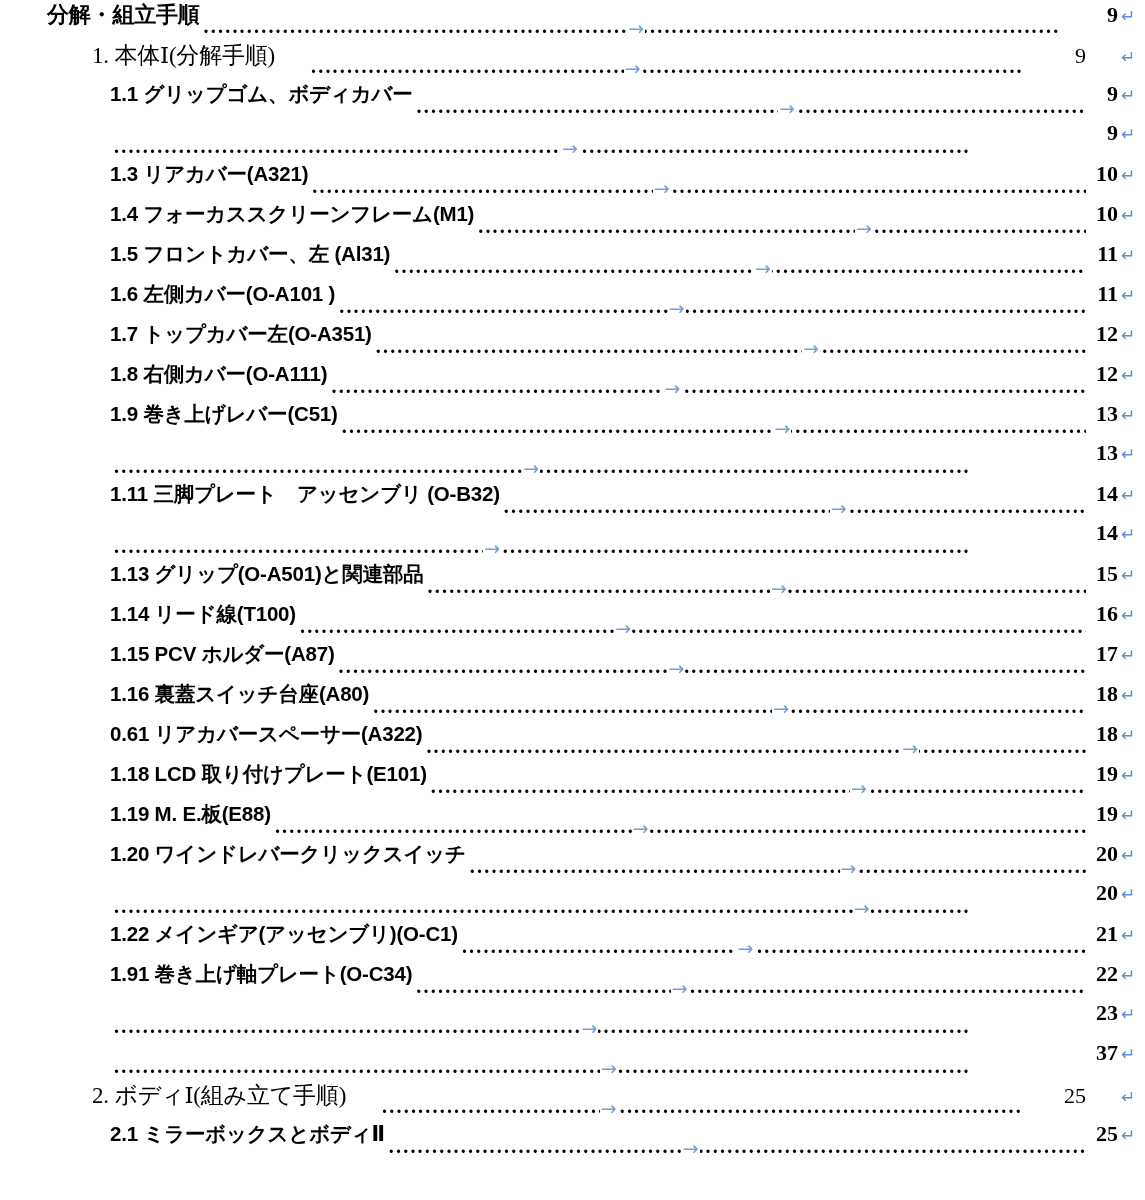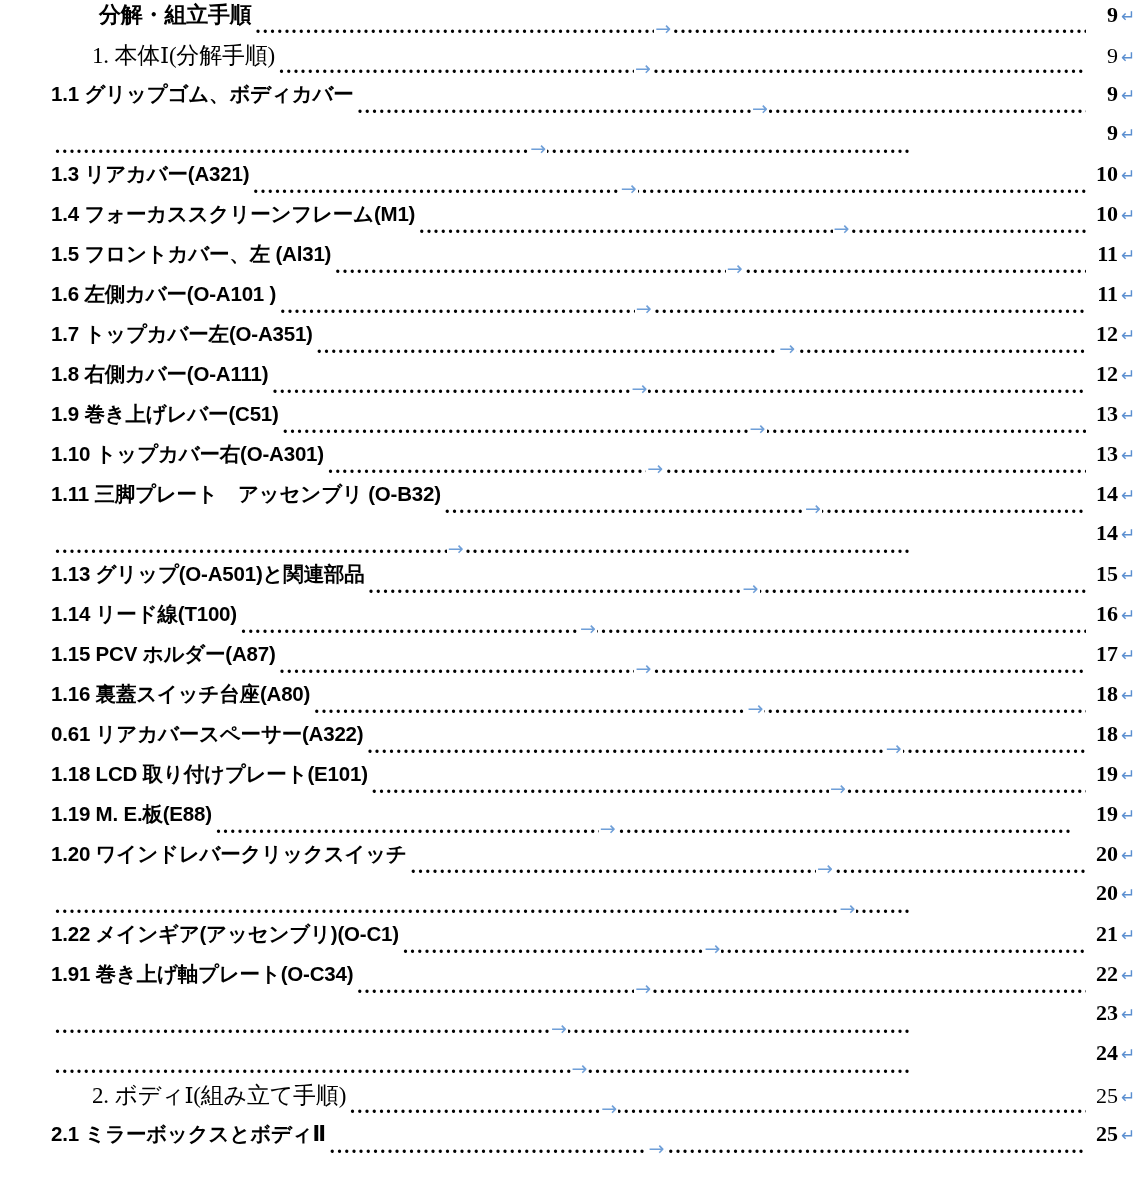--- a/index.html
+++ b/index.html
@@ -28,23 +28,23 @@
     position: relative;
     display: flex;
     align-items: baseline;
     height: 40px;
     box-sizing: border-box;
     white-space: nowrap;
     overflow: hidden;
   }
 
   
-  .lvl-0 { padding-left: 99px; }
-  .lvl-1 { padding-left: 92px; }
-  .lvl-2 { padding-left: 51px; }
+  .lvl-0 { padding-left: 47px; }
+  .lvl-1 { padding-left: 92px; gap: 32px; }
+  .lvl-2 { padding-left: 110px; }
 
   .entry-title {
     flex: 0 0 auto;
     font-size: 21.5px;
     letter-spacing: -0.2px;
   }
 
   
   .lvl-0 .entry-title,
   .lvl-1 .entry-title {
@@ -221,21 +221,20 @@
     <div class="toc-row lvl-2">
       <span class="entry-title">1.9 巻き上げレバー(C51)</span>
       <span class="leader">
         <span class="dots">.......................................................................................................................</span>
         <span class="tab-arrow" style="left: 58%;">→</span>
       </span>
       <span class="page-num">13</span>
       <span class="pilcrow">↵</span>
     </div>
     <div class="toc-row lvl-2">
-      <span class="entry-title">1.10 トップカバー右(O-A301)</span>
       <span class="leader">
         <span class="dots">.......................................................................................................................</span>
         <span class="tab-arrow" style="left: 42%;">→</span>
       </span>
       <span class="page-num">13</span>
       <span class="pilcrow">↵</span>
     </div>
     <div class="toc-row lvl-2">
       <span class="entry-title">1.11 三脚プレート　アッセンブリ (O-B32)</span>
       <span class="leader">
@@ -357,21 +356,21 @@
         <span class="tab-arrow" style="left: 48%;">→</span>
       </span>
       <span class="page-num">23</span>
       <span class="pilcrow">↵</span>
     </div>
     <div class="toc-row lvl-2">
       <span class="leader">
         <span class="dots">.......................................................................................................................</span>
         <span class="tab-arrow" style="left: 50%;">→</span>
       </span>
-      <span class="page-num">24</span>
+      <span class="page-num">37</span>
       <span class="pilcrow">↵</span>
     </div>
     <div class="toc-row lvl-1">
       <span class="entry-title">2. ボディⅠ(組み立て手順)</span>
       <span class="leader">
         <span class="dots">.......................................................................................................................</span>
         <span class="tab-arrow" style="left: 34%;">→</span>
       </span>
       <span class="page-num">25</span>
       <span class="pilcrow">↵</span>

